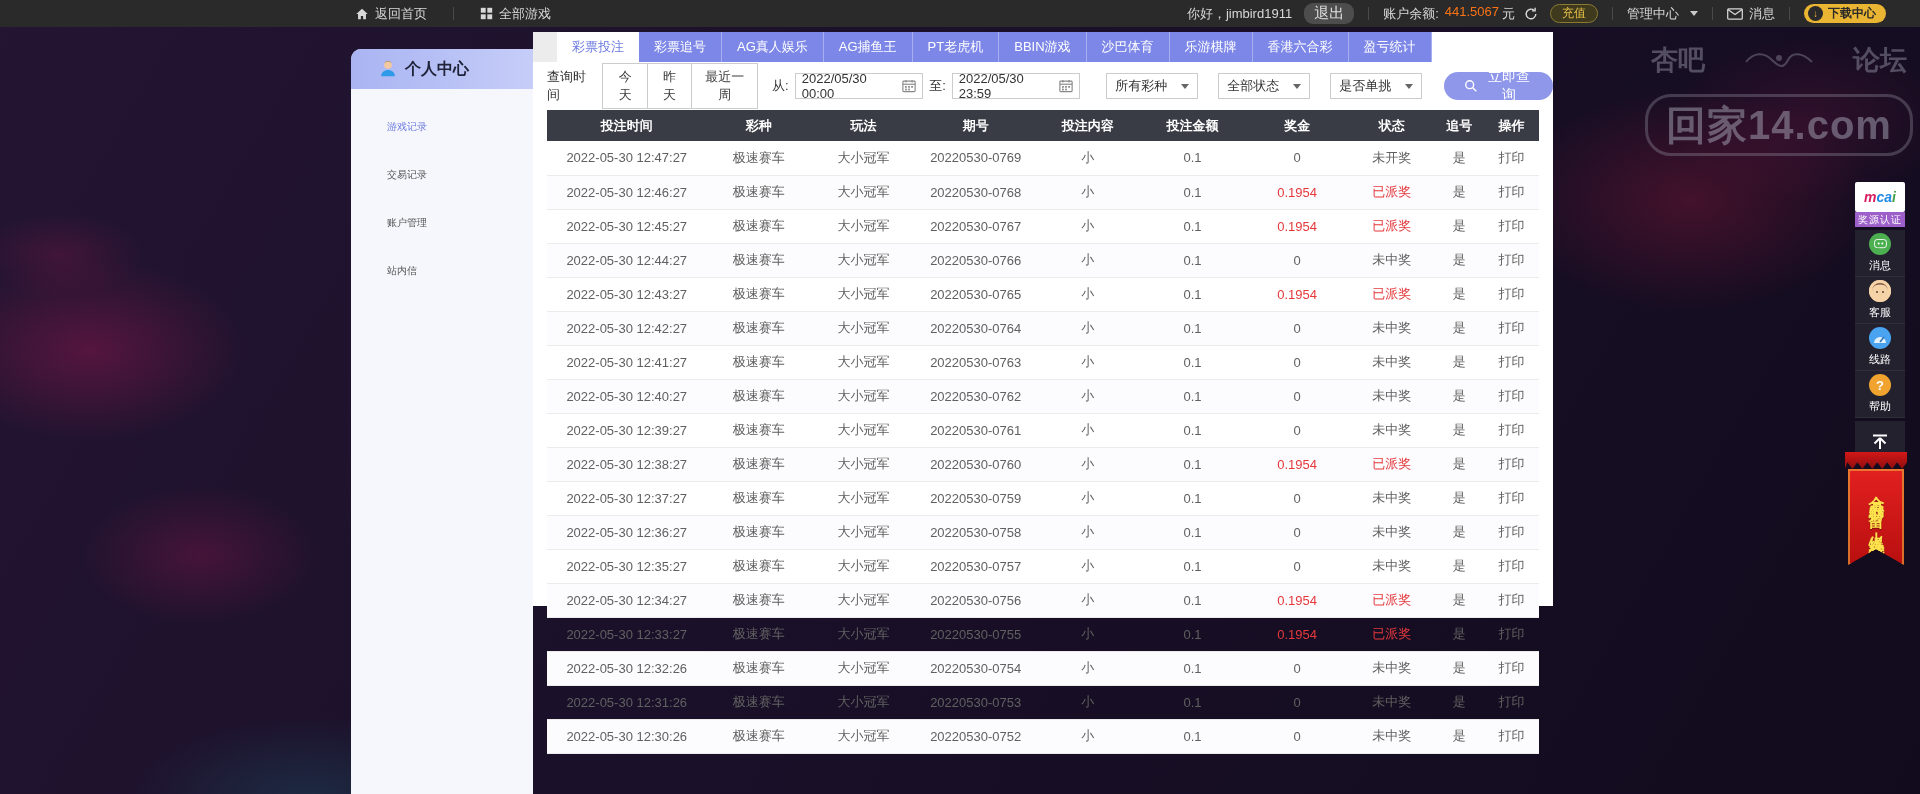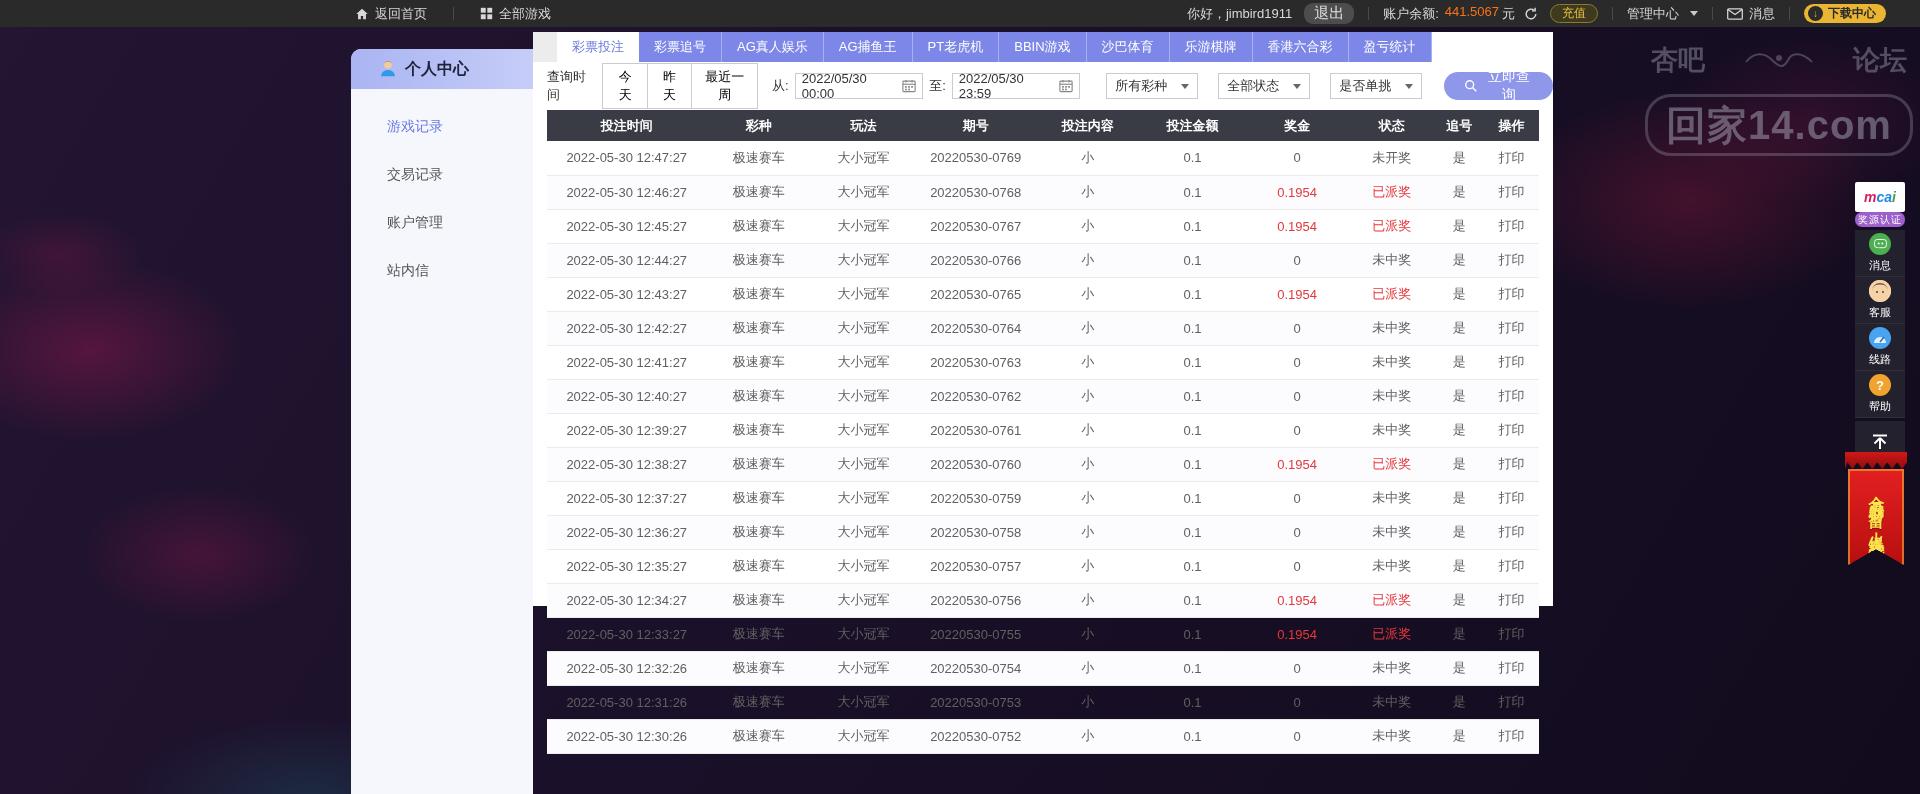--- a/index.html
+++ b/index.html
@@ -33,49 +33,49 @@
   .dl-circle { width:15px; height:15px; border-radius:50%; background:#2a2a2a; color:#e9b533; font-size:10px; line-height:15px; text-align:center; font-weight:bold; }
   .caret { width:0; height:0; border-left:4px solid transparent; border-right:4px solid transparent; border-top:5px solid #c9c9c9; margin-left:5px; }
   
   .watermark { position:absolute; left:1645px; top:42px; width:268px; color:rgba(158,158,175,.45); pointer-events:none; }
   .wm-row { display:flex; align-items:center; justify-content:space-between; font-size:27px; font-weight:bold; padding:0 6px; }
   .wm-box { margin-top:16px; border:3px solid rgba(158,158,175,.32); border-radius:26px; height:62px; display:flex; align-items:center; justify-content:center; font-size:40px; font-weight:bold; letter-spacing:1px; color:rgba(168,168,185,.5); }
   
   .sidebar { position:absolute; left:351px; top:49px; width:182px; height:745px; background:#f6f7fd; border-radius:10px 0 0 0; }
   .sb-head { height:40px; background:linear-gradient(90deg,#a9b4f2,#c6cdf8); border-radius:10px 0 0 0; display:flex; align-items:center; gap:6px; padding-left:26px; font-size:16px; font-weight:bold; color:#20243a; }
   .sb-items { padding-top:14px; }
-  .sb-item { height:48px; display:flex; align-items:center; padding-left:36px; font-size:14px; color:#555; cursor:pointer; }
+  .sb-item { height:48px; display:flex; align-items:center; padding-left:36px; font-size:10px; color:#555; cursor:pointer; }
   .sb-item.active { color:#6b79e0; }
   .main { position:absolute; left:533px; top:32px; width:1020px; height:574px; background:#fff; }
   
   .tabstrip { height:30px; display:flex; align-items:stretch; background:#fff; }
   .tab-lead { width:24px; background:#ececec; }
   .tab { padding:0 15px; display:flex; align-items:center; font-size:13px; background:#7d87e8; color:#fff; border-right:1px solid #a9b0f1; cursor:pointer; white-space:nowrap; }
   .tab.active { background:#fff; color:#6b79e0; border-right:none; }
   
   .filterbar { height:48px; display:flex; align-items:center; padding-left:14px; font-size:13px; color:#333; }
   .fb-label { margin-right:10px; }
   .btn-group { display:flex; }
-  .btn-group .qbtn { border:1px solid #ccc; background:#fff; padding:4px 11px; cursor:pointer; color:#000000; margin-left:-1px; font-size:13px; }
+  .btn-group .qbtn { border:1px solid #ccc; background:#fff; padding:4px 11px; cursor:pointer; color:#404040; margin-left:-1px; font-size:13px; }
   .dateinput { border:1px solid #ccc; background:#fff; height:26px; width:142px; display:flex; align-items:center; justify-content:space-between; padding:0 6px; margin:0 6px; cursor:text; color:#333; }
   .select { border:1px solid #ccc; background:#fff; height:26px; display:flex; align-items:center; justify-content:space-between; padding:0 8px; margin-left:20px; cursor:pointer; color:#333; min-width:92px; }
   .select .caret { border-top-color:#666; margin-left:10px; }
   .query-btn { margin-left:22px; background:#8f97ea; color:#fff; border:none; border-radius:14px; height:28px; padding:0 20px; font-size:14px; display:flex; align-items:center; gap:7px; cursor:pointer; }
   
   table { border-collapse:collapse; table-layout:fixed; width:992px; margin:0 14px; }
   thead th { background:#393c44; color:#fff; font-size:13px; font-weight:bold; height:31px; }
   tbody td { height:34px; text-align:center; font-size:13px; color:#606060; border-bottom:1px solid #ebebeb; overflow:hidden; white-space:nowrap; }
   tbody tr:nth-child(even) td { background:#fcfcfe; }
   td.red { color:#e4393c; }
   td[data-name="cell-action"] { cursor:pointer; }
   
   .rail { position:absolute; right:15px; top:182px; width:50px; }
   .cert { background:#fff; border-radius:2px; height:30px; display:flex; align-items:center; justify-content:center; font-weight:bold; font-style:italic; font-size:14px; letter-spacing:0; }
   .cert b { color:#d81b60; } .cert i { color:#1e88e5; font-style:italic; } .cert u { color:#43a047; text-decoration:none; }
-  .cert-strip { background:#9d5fc9; color:#fff; font-size:10px; height:15px; line-height:15px; text-align:center; letter-spacing:1px;border-radius:7px; }
+  .cert-strip { background:#9d5fc9; color:#fff; font-size:10px; height:15px; line-height:15px; text-align:center; letter-spacing:1px; }
   .rail-stack { margin-top:3px; background:rgba(38,36,48,.88); }
   .rail-item { height:47px; display:flex; flex-direction:column; align-items:center; justify-content:center; gap:3px; color:#fff; font-size:11px; cursor:pointer; border-bottom:1px solid rgba(255,255,255,.06); }
   .rail-top { margin-top:3px; background:rgba(38,36,48,.88); height:42px; display:flex; align-items:center; justify-content:center; cursor:pointer; }
   .ric { width:22px; height:22px; border-radius:50%; display:flex; align-items:center; justify-content:center; }
   
   .banner { position:absolute; right:16px; top:452px; width:56px; cursor:pointer; }
   .banner-top { width:62px; margin-left:-3px; height:17px; background:linear-gradient(180deg,#d21818,#8f0d0d);
     clip-path:polygon(0 0,100% 0,100% 60%,92% 100%,84% 60%,76% 100%,68% 60%,60% 100%,52% 60%,44% 100%,36% 60%,28% 100%,20% 60%,12% 100%,4% 60%,0 100%); }
   .banner-body { background:linear-gradient(180deg,#e32020,#b80f0f); box-shadow:inset 0 0 0 2px rgba(240,190,60,.55); padding:14px 0 26px;
     display:flex; flex-direction:column; align-items:center; gap:16px;

